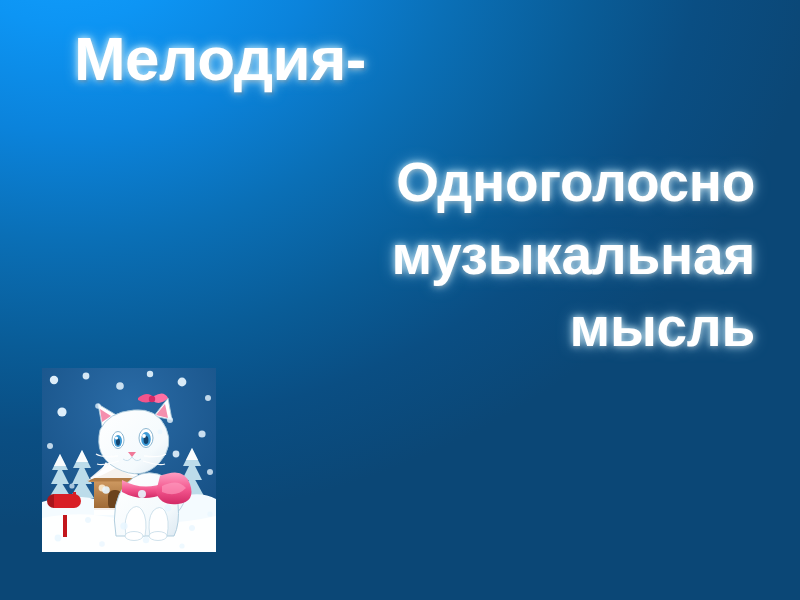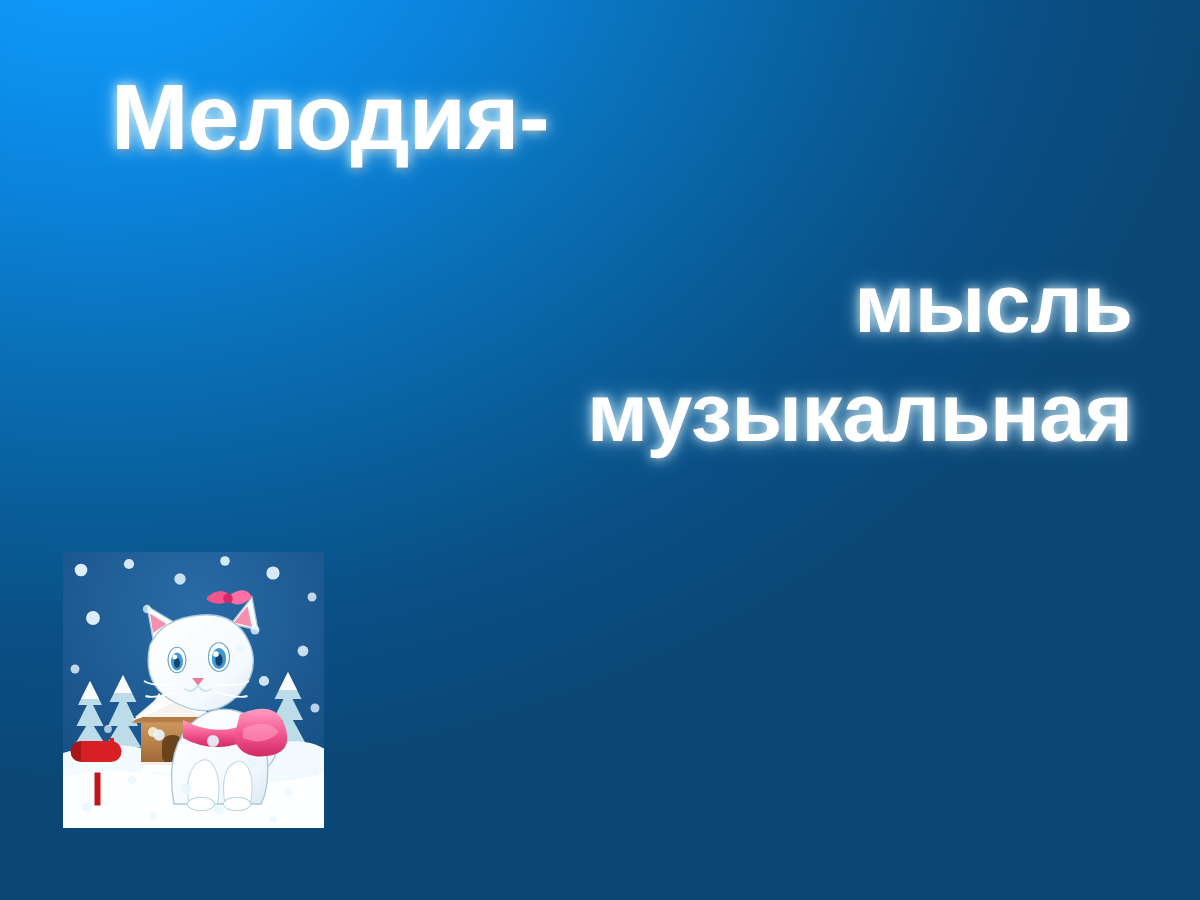--- a/index.html
+++ b/index.html
@@ -17,21 +17,20 @@
     background-color: #0a4a7d;
     background-image:
       radial-gradient(ellipse 760px 600px at 8% -12%, #12a0ff 0%, #0d95f4 16%, #0b83db 34%, #0a6fb6 52%, #095c97 70%, #0a4e83 84%, #0b4776 100%);
   }
 
   
   .text-layer {
     position: absolute;
     inset: 0;
     z-index: 3;
-    margin-top: 20px;
   }
   .title-line {
     position: absolute;
     left: 0;
     top: 26px;
     width: 440px;
     text-align: center;
     font-size: 62px;
     font-weight: bold;
     line-height: 1.08;
@@ -76,22 +75,23 @@
 </head>
 <body>
 
 <div id="slide">
 
   <div class="text-layer">
 
     <div class="title-line">Мелодия-</div>
 
     <div class="body-block">
+      <span class="ln">Одноголосно</span>
+      <span class="ln">музыкальная</span>
       <span class="ln">мысль</span>
-      <span class="ln">музыкальная</span>
     </div>
 
   </div>
 
   <div class="picture">
     <svg viewBox="0 0 174 184" xmlns="http://www.w3.org/2000/svg">
       <defs>
         <radialGradient id="skyG" cx="50%" cy="20%" r="85%">
           <stop offset="0%" stop-color="#2a6ba6"></stop>
           <stop offset="100%" stop-color="#134c80"></stop>

